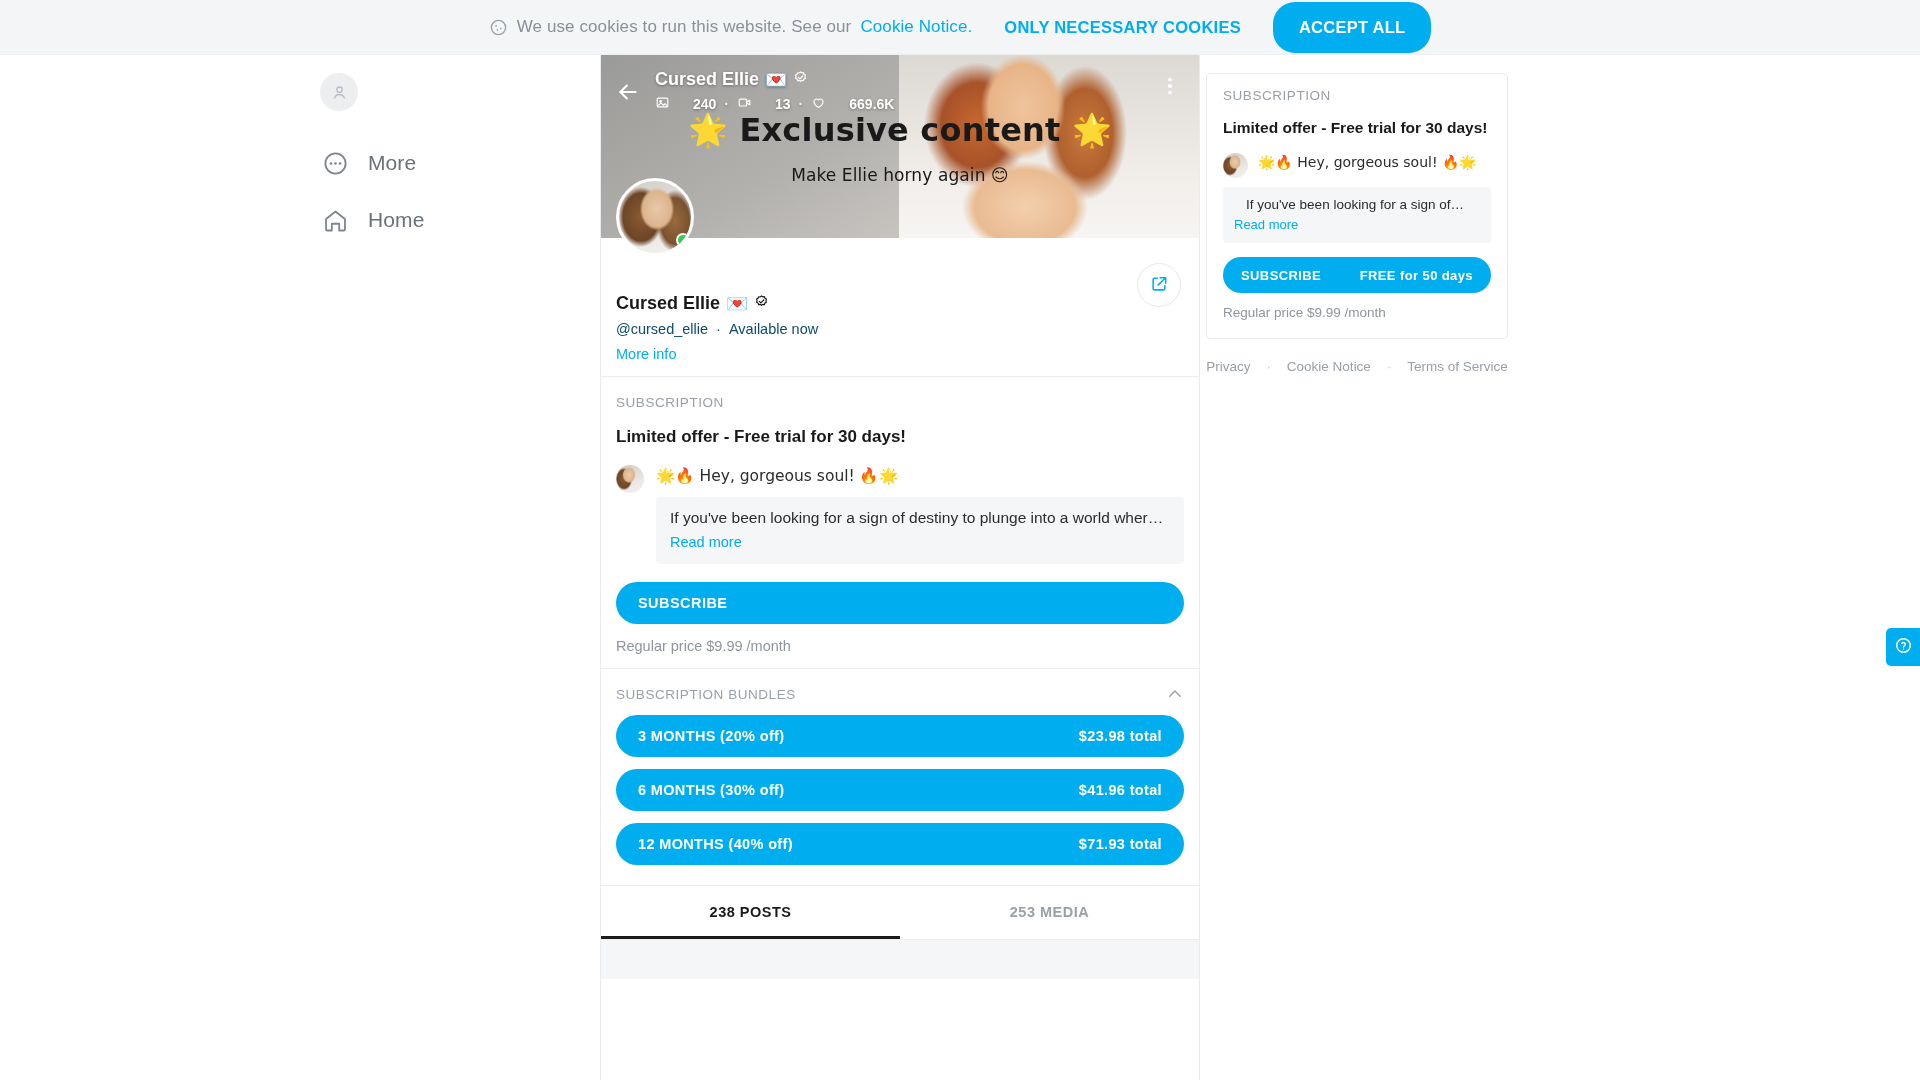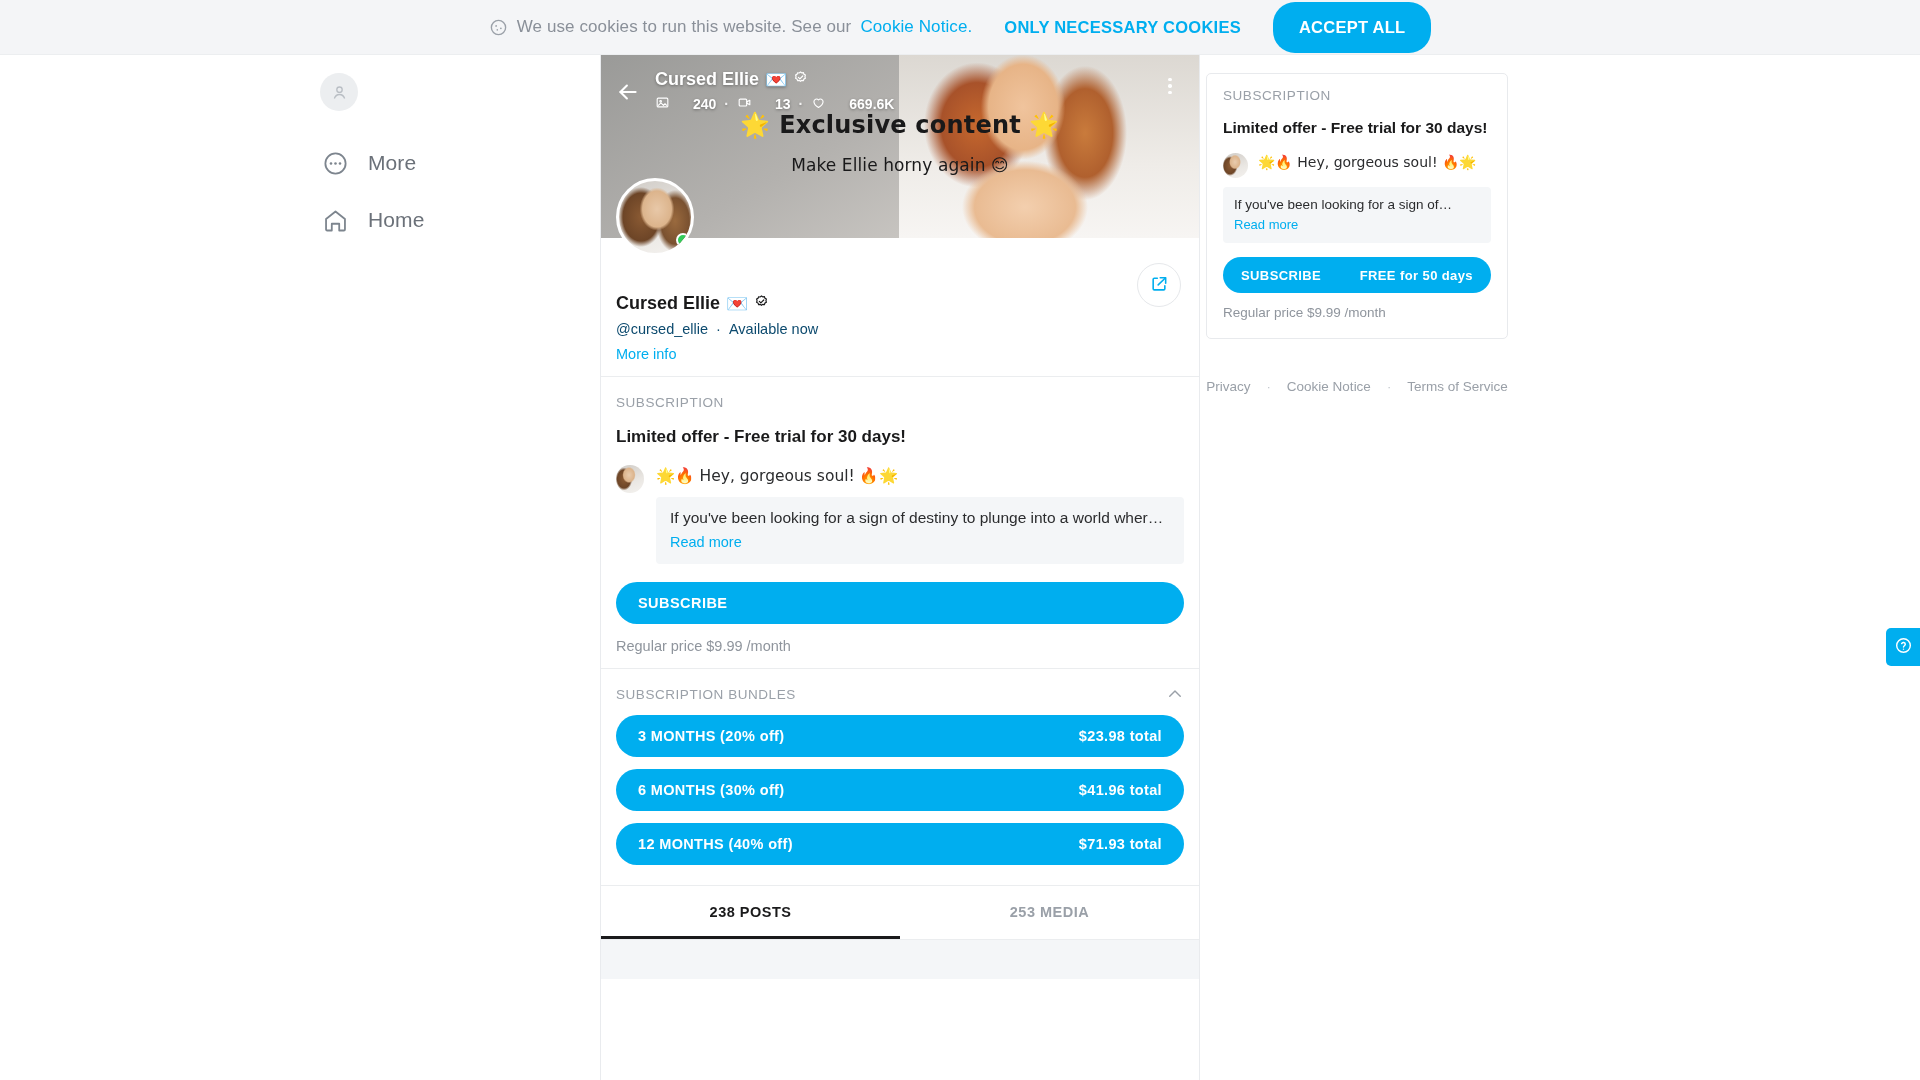--- a/index.html
+++ b/index.html
@@ -79,21 +79,21 @@
       radial-gradient(ellipse 66px 82px at 124px 52px, #f0c49d 0%, #e7b487 52%, rgba(231,180,135,0) 64%),
       radial-gradient(ellipse 90px 66px at 126px 152px, #f3cfae 0%, #e9bb92 56%, rgba(233,187,146,0) 70%),
       radial-gradient(ellipse 78px 92px at 78px 70px, #c6682e 0%, #a8522a 46%, rgba(168,82,42,0) 68%),
       radial-gradient(ellipse 60px 96px at 186px 78px, #c97b3c 0%, #b0602e 46%, rgba(176,96,46,0) 70%),
       linear-gradient(180deg,#dcd8d2 0%, #efece8 60%, #f7f5f3 100%);
   }
   .cover-overlay-text {
     position: absolute; left: 0; right: 0; top: 56px;
     text-align: center; pointer-events: none;
   }
-  .cover-h1 { font-size: 24px; font-weight: 700; color: #19191a; letter-spacing: .2px; }
+  .cover-h1 { font-size: 32px; font-weight: 700; color: #19191a; letter-spacing: .2px; }
   .cover-h2 { font-size: 17px; color: #19191a; margin-top: 16px; letter-spacing: .1px; }
 
   .cover-top {
     position: absolute; top: 0; left: 0; right: 0; height: 62px;
     padding: 14px 18px 0 14px;
     display: flex; align-items: flex-start; gap: 14px;
   }
   .back-btn { width: 26px; height: 26px; margin-top: 10px; cursor: pointer; color:#fff; flex:none; }
   .cover-title-wrap { flex: 1; }
   .cover-name {
@@ -233,35 +233,35 @@
     width: 25px; height: 25px; border-radius: 50%; flex: none; margin-top: 3px;
     background:
       radial-gradient(ellipse 8px 10px at 12px 9px, #e9ccae 0%, #dcb48c 60%, rgba(220,180,140,0) 74%),
       radial-gradient(ellipse 10px 13px at 7px 13px, #8a5a33 0%, #6d4527 60%, rgba(109,69,39,0) 76%),
       linear-gradient(160deg,#cfcbc6 0%, #eae7e3 60%, #f4f2ef 100%);
   }
   .side-promo-title { font-size: 14px; color: #2b2c2e; padding-top: 4px; }
   .side-promo-box { margin-top: 9px; background: #f4f6f8; border-radius: 4px; padding: 10px 11px 11px 11px; }
   .side-promo-text {
     font-size: 13.5px; color: #2b2c2e;
-    white-space: nowrap; overflow: hidden; text-overflow: ellipsis;
+    white-space: nowrap; overflow: hidden; text-overflow: ellipsis; margin-left: 12px;
   }
   .side-read-more { margin-top: 5px; font-size: 13px; color: #00aeef; cursor: pointer; }
   .side-pill {
     margin-top: 14px;
     display: flex; align-items: center; justify-content: space-between;
     background: #00aeef; color: #fff; border: none; border-radius: 22px;
     width: 100%; height: 36px; padding: 0 18px;
     font-family: inherit; font-size: 13px; font-weight: 700;
     letter-spacing: .4px; cursor: pointer;
   }
   .side-regular { margin-top: 12px; font-size: 13.5px; color: #8f959d; }
 
   .footer-links {
-    margin-top: 40px; width: 302px;
+    margin-top: 20px; width: 302px;
     display: flex; align-items: center; justify-content: center; gap: 16px;
     font-size: 13.5px; color: #9aa0a8;
   }
   .footer-links a { color: #9aa0a8; text-decoration: none; cursor: pointer; }
   .fdot { color: #c3c8ce; font-size: 13px; }
 
   
   .help-fab {
     position: absolute; right: 0; top: 628px;
     width: 34px; height: 38px;

